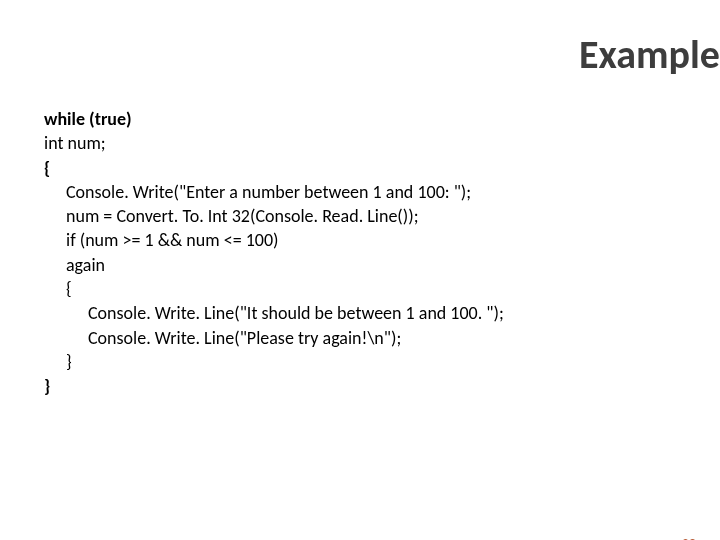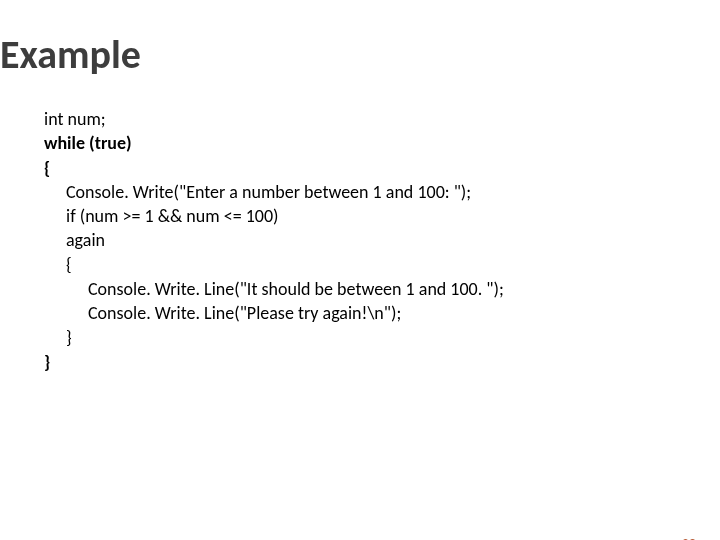--- a/index.html
+++ b/index.html
@@ -12,26 +12,27 @@
     position: relative;
     overflow: hidden;
   }
   .slide {
     width: 720px;
     height: 540px;
     position: relative;
     box-sizing: border-box;
   }
   .title {
-    text-align: left;
+    text-align: right;
     font-weight: 700;
     color: #3d3d3d;
     font-size: 40px;
     margin-top: 30px;
     margin-bottom: 28px;
+    margin-left: 44px;
   }
   .code-block {
     font-size: 18px;
     line-height: 1.35;
     color: #000;
     margin-left: 44px;
     margin-right: 44px;
     font-family: Calibri, "Segoe UI", Arial, sans-serif;
   }
   .code-line {
@@ -49,24 +50,25 @@
   }
 </style>
 </head>
 <body>
 
 <div class="slide">
 
   <div class="title">Example</div>
 
   <div class="code-block">
+    <div class="code-line bold">while (true)</div>
     <div class="code-line">int num;</div>
-    <div class="code-line bold">while (true)</div>
     <div class="code-line bold">{</div>
     <div class="code-line ind1">Console. Write("Enter a number between 1 and 100: ");</div>
+    <div class="code-line ind1">num = Convert. To. Int 32(Console. Read. Line());</div>
     <div class="code-line ind1">if (num &gt;= 1 &amp;&amp; num &lt;= 100)</div>
     <div class="code-line ind1">again</div>
     <div class="code-line ind1">{</div>
     <div class="code-line ind2">Console. Write. Line("It should be between 1 and 100. ");</div>
     <div class="code-line ind2">Console. Write. Line("Please try again!\n");</div>
     <div class="code-line ind1">}</div>
     <div class="code-line bold">}</div>
   </div>
 
   <div class="page-number">30</div>

